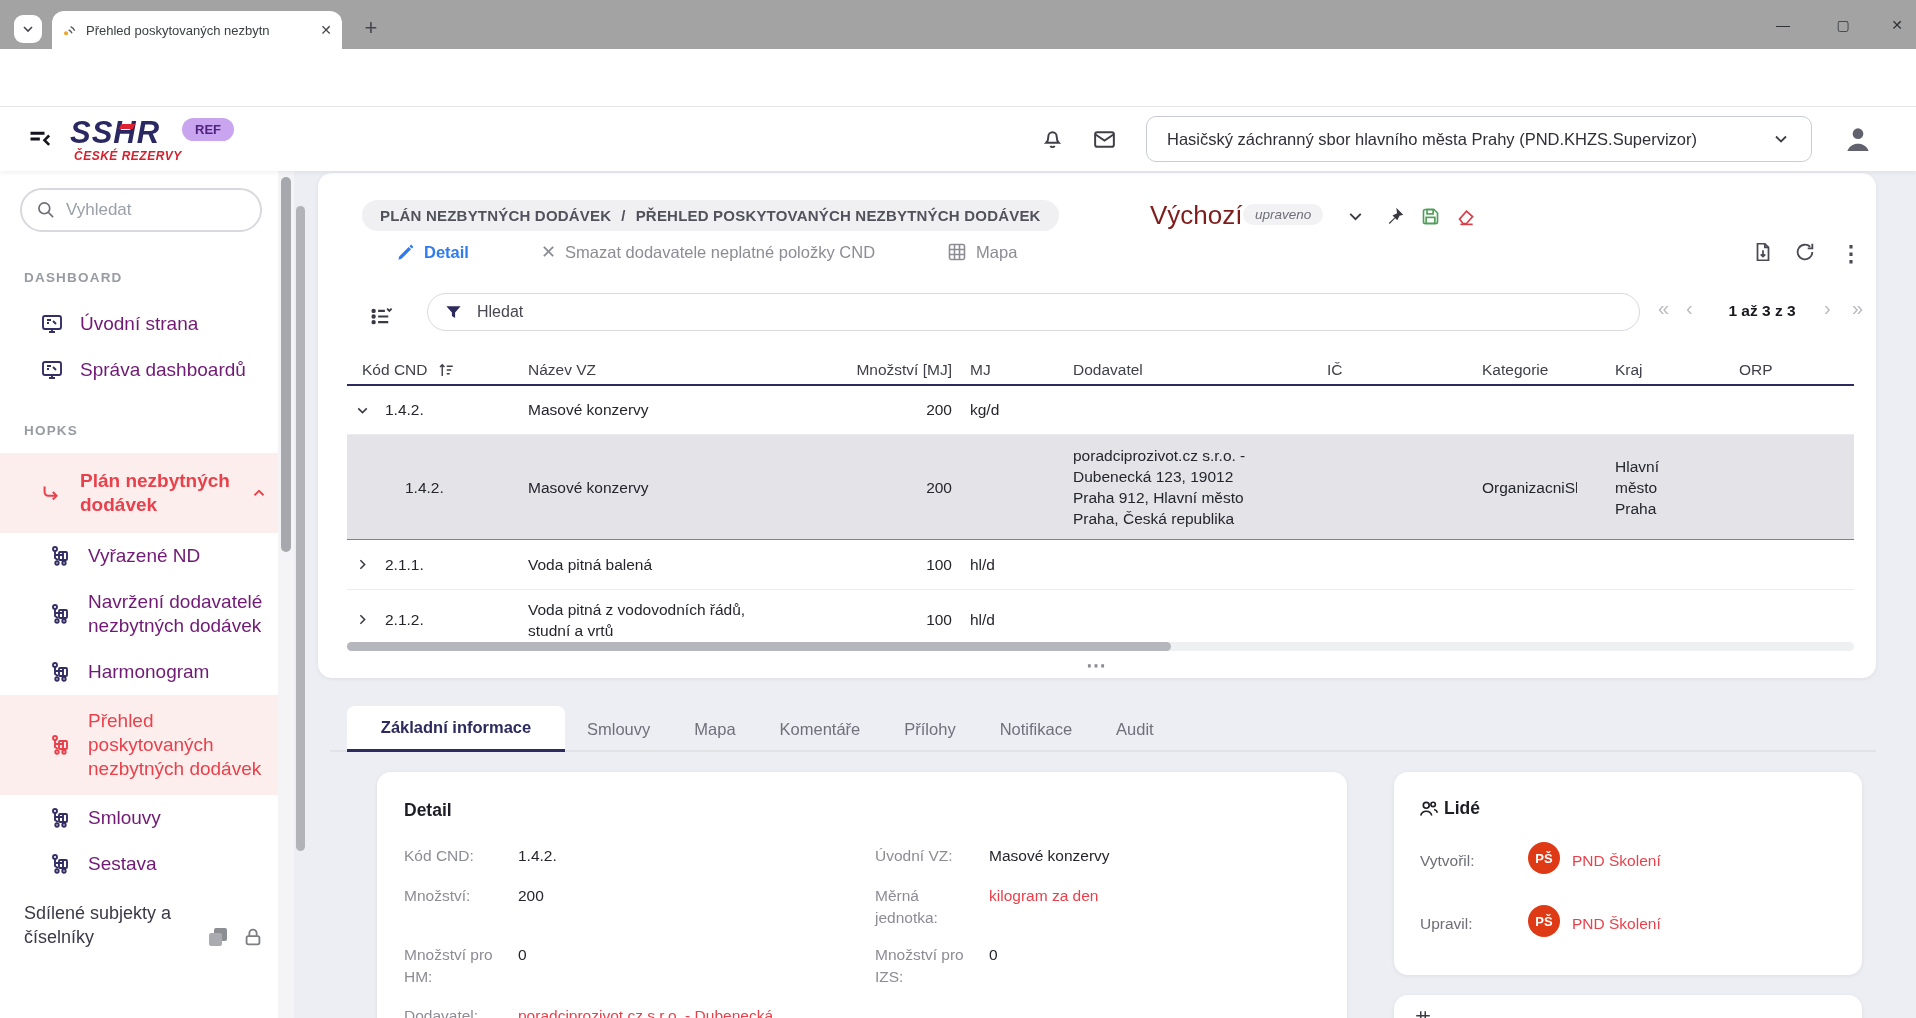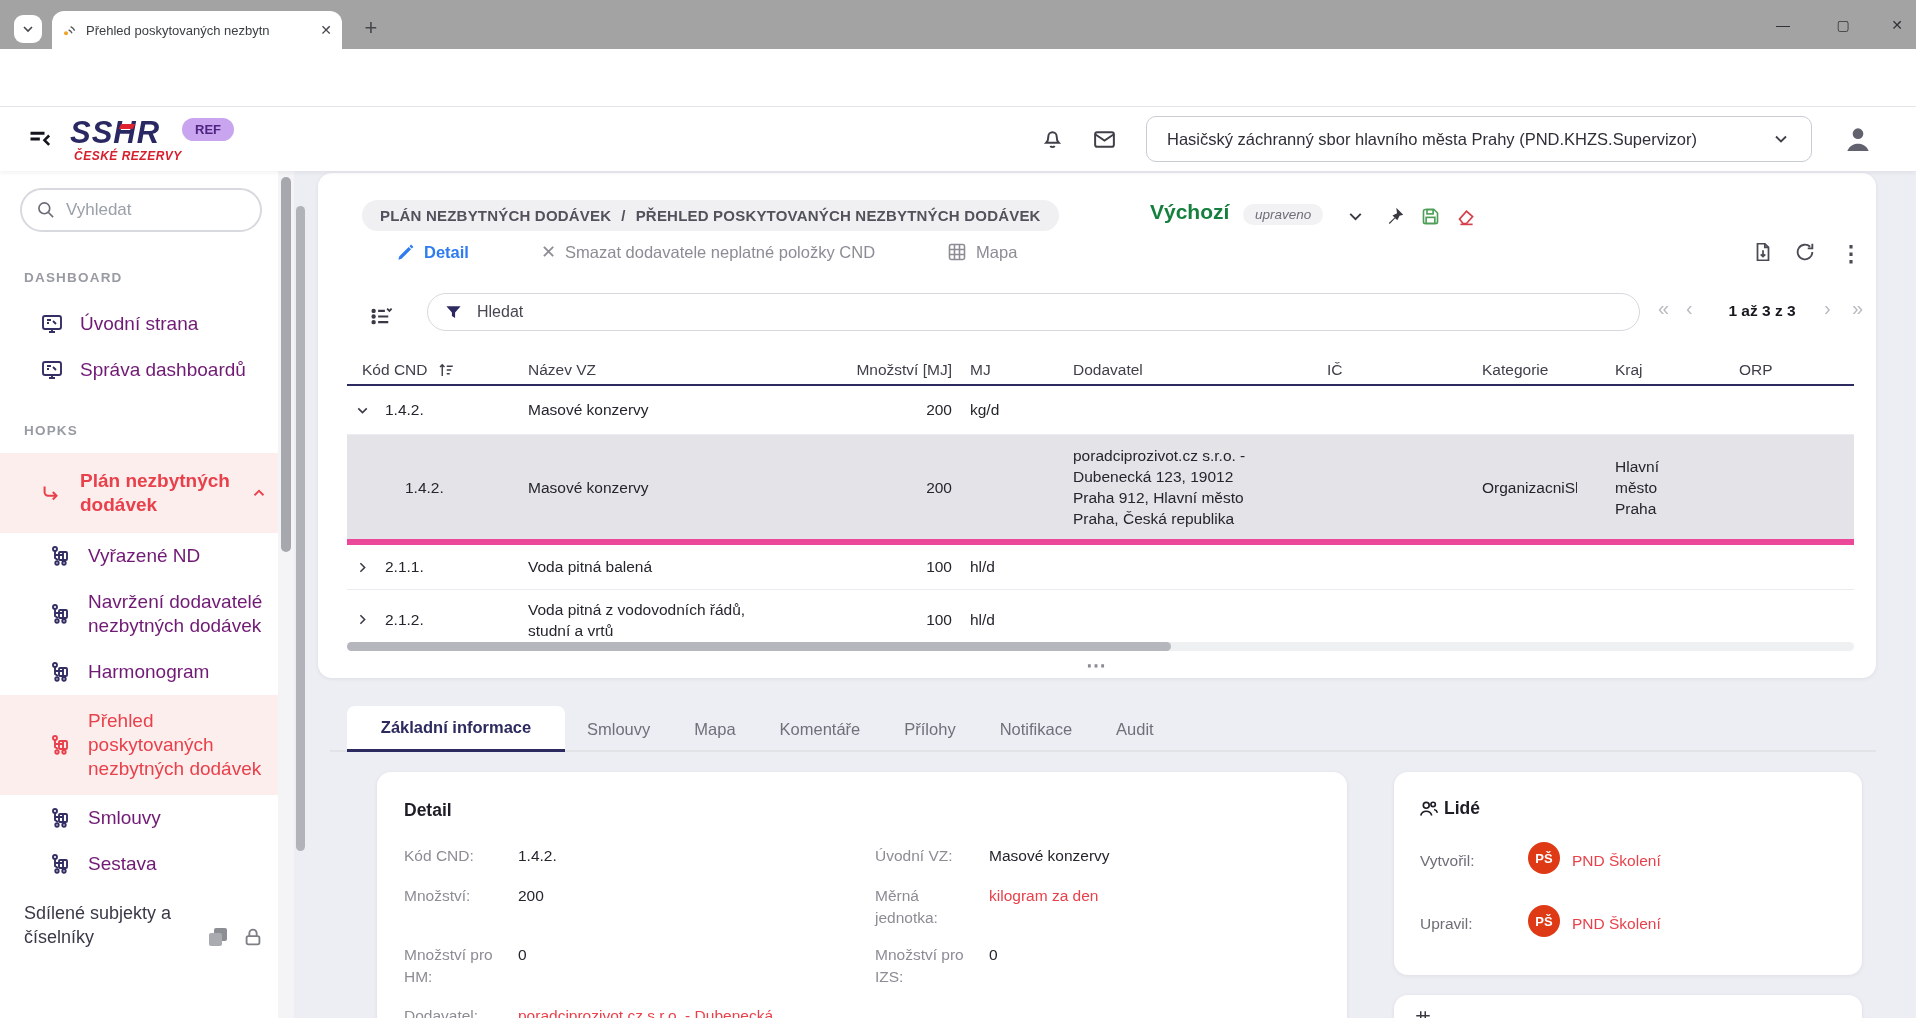--- a/index.html
+++ b/index.html
@@ -46,21 +46,21 @@
   .side-item.active .icn { color:#e8414b; }
   .side-item .lbl { flex:1; }
   .side-item .chev { color:#e8414b; }
   #side-footer { display:flex; align-items:flex-end; gap:12px; margin:14px 0 0 24px; }
   #side-footer .lbl { font-size:18px; color:#3a3947; line-height:24px; width:170px; }
 
   
   #main-vscroll { position:absolute; left:296px; top:206px; width:9px; height:645px; background:#b2b3b9; border-radius:5px; }
   #main-card { position:absolute; left:318px; top:173px; width:1558px; height:505px; background:#fff; border-radius:14px; box-shadow:0 1px 4px rgba(30,30,60,.07); }
   #breadcrumb { position:absolute; left:44px; top:27px; height:31px; background:#f0f0f3; border-radius:16px; display:flex; align-items:center; padding:0 18px; gap:10px; font-size:15px; font-weight:700; color:#52525c; letter-spacing:.2px; white-space:nowrap; }
-  #view-name { position:absolute; left:832px; top:27px; font-size:21px; font-weight:700; color:#15803d; }
+  #view-name { position:absolute; left:832px; top:27px; font-size:26px; font-weight:400; color:#7f1d1d; }
   #view-badge { position:absolute; left:925px; top:31px; background:#f2f2f4; border-radius:12px; font-size:13.5px; font-style:italic; color:#6e6e78; padding:3px 12px; }
   .vb-ico { position:absolute; top:33px; }
   #toolbar { position:absolute; left:78px; top:64px; height:30px; display:flex; align-items:center; gap:10px; }
   .tb-btn { display:flex; align-items:center; gap:9px; font-size:16.5px; cursor:pointer; }
   #tb-detail { color:#2e7cf0; font-weight:700; }
   .tb-gray { color:#8c8c95; font-weight:500; }
   .card-ico { position:absolute; top:68px; color:#4a4a54; }
   #list-ico { position:absolute; left:50px; top:130px; color:#3a3a46; }
   #hledat-pill { position:absolute; left:109px; top:120px; width:1213px; height:38px; border:1.5px solid #d8d9de; border-radius:19px; display:flex; align-items:center; padding:0 16px; gap:14px; }
   #hledat-pill input { border:none; outline:none; font-size:16px; color:#14532d; width:400px; font-family:inherit; }
@@ -76,21 +76,21 @@
   .c-naz { padding-left:6px; } .c-mnoz { text-align:right; } .c-mj { padding-left:18px; }
   .c-dod { padding-left:26px; } .c-ic { padding-left:50px; } .c-kat { padding-left:45px; overflow:hidden; white-space:nowrap; }
   .c-kraj { padding-left:38px; } .c-orp { padding-left:62px; }
   .drow { font-size:15.5px; color:#25252e; }
   .drow .c-kod { padding-left:8px; }
   .exp { display:flex; justify-content:center; color:#3a3a46; cursor:pointer; }
   #row1 { height:49px; border-bottom:1px solid #ececf0; }
   #row2 { min-height:88px; background:#e3e3e8; line-height:21px; }
   #row2 .c-kod { padding-left:28px; align-self:center; }
   #row2 .c-dod { padding:10px 10px 10px 26px; }
-  #row3 { height:51px; border-top:6px solid #ec4899; border-bottom:1px solid #ececf0; }
+  #row3 { height:51px; border-top:1px solid #ec4899; border-bottom:1px solid #ececf0; }
   #row4 { height:59px; line-height:21px; }
   #hscroll-track { position:absolute; left:29px; top:469px; width:1507px; height:9px; background:#eef0f2; border-radius:5px; }
   #hscroll-thumb { position:absolute; left:0; top:0; width:824px; height:9px; background:#b6b7bd; border-radius:5px; }
   #dots { position:absolute; left:0; top:480px; width:100%; text-align:center; font-size:20px; font-weight:700; color:#8b8b93; letter-spacing:2px; }
 
   
   #tabbar-line { position:absolute; left:330px; top:750px; width:1546px; height:2px; background:#e2e3e7; }
   #tab-active { position:absolute; left:347px; top:706px; width:218px; height:46px; background:#fff; border-radius:8px 8px 0 0; border-bottom:3px solid #2c2a5e; display:flex; align-items:center; justify-content:center; font-size:16.5px; font-weight:700; color:#2c2a5e; cursor:pointer; }
   #tabs-rest { position:absolute; left:565px; top:706px; height:46px; display:flex; align-items:center; }
   #tabs-rest .t { padding:0 22px; font-size:16.5px; font-weight:500; color:#70707b; cursor:pointer; }

